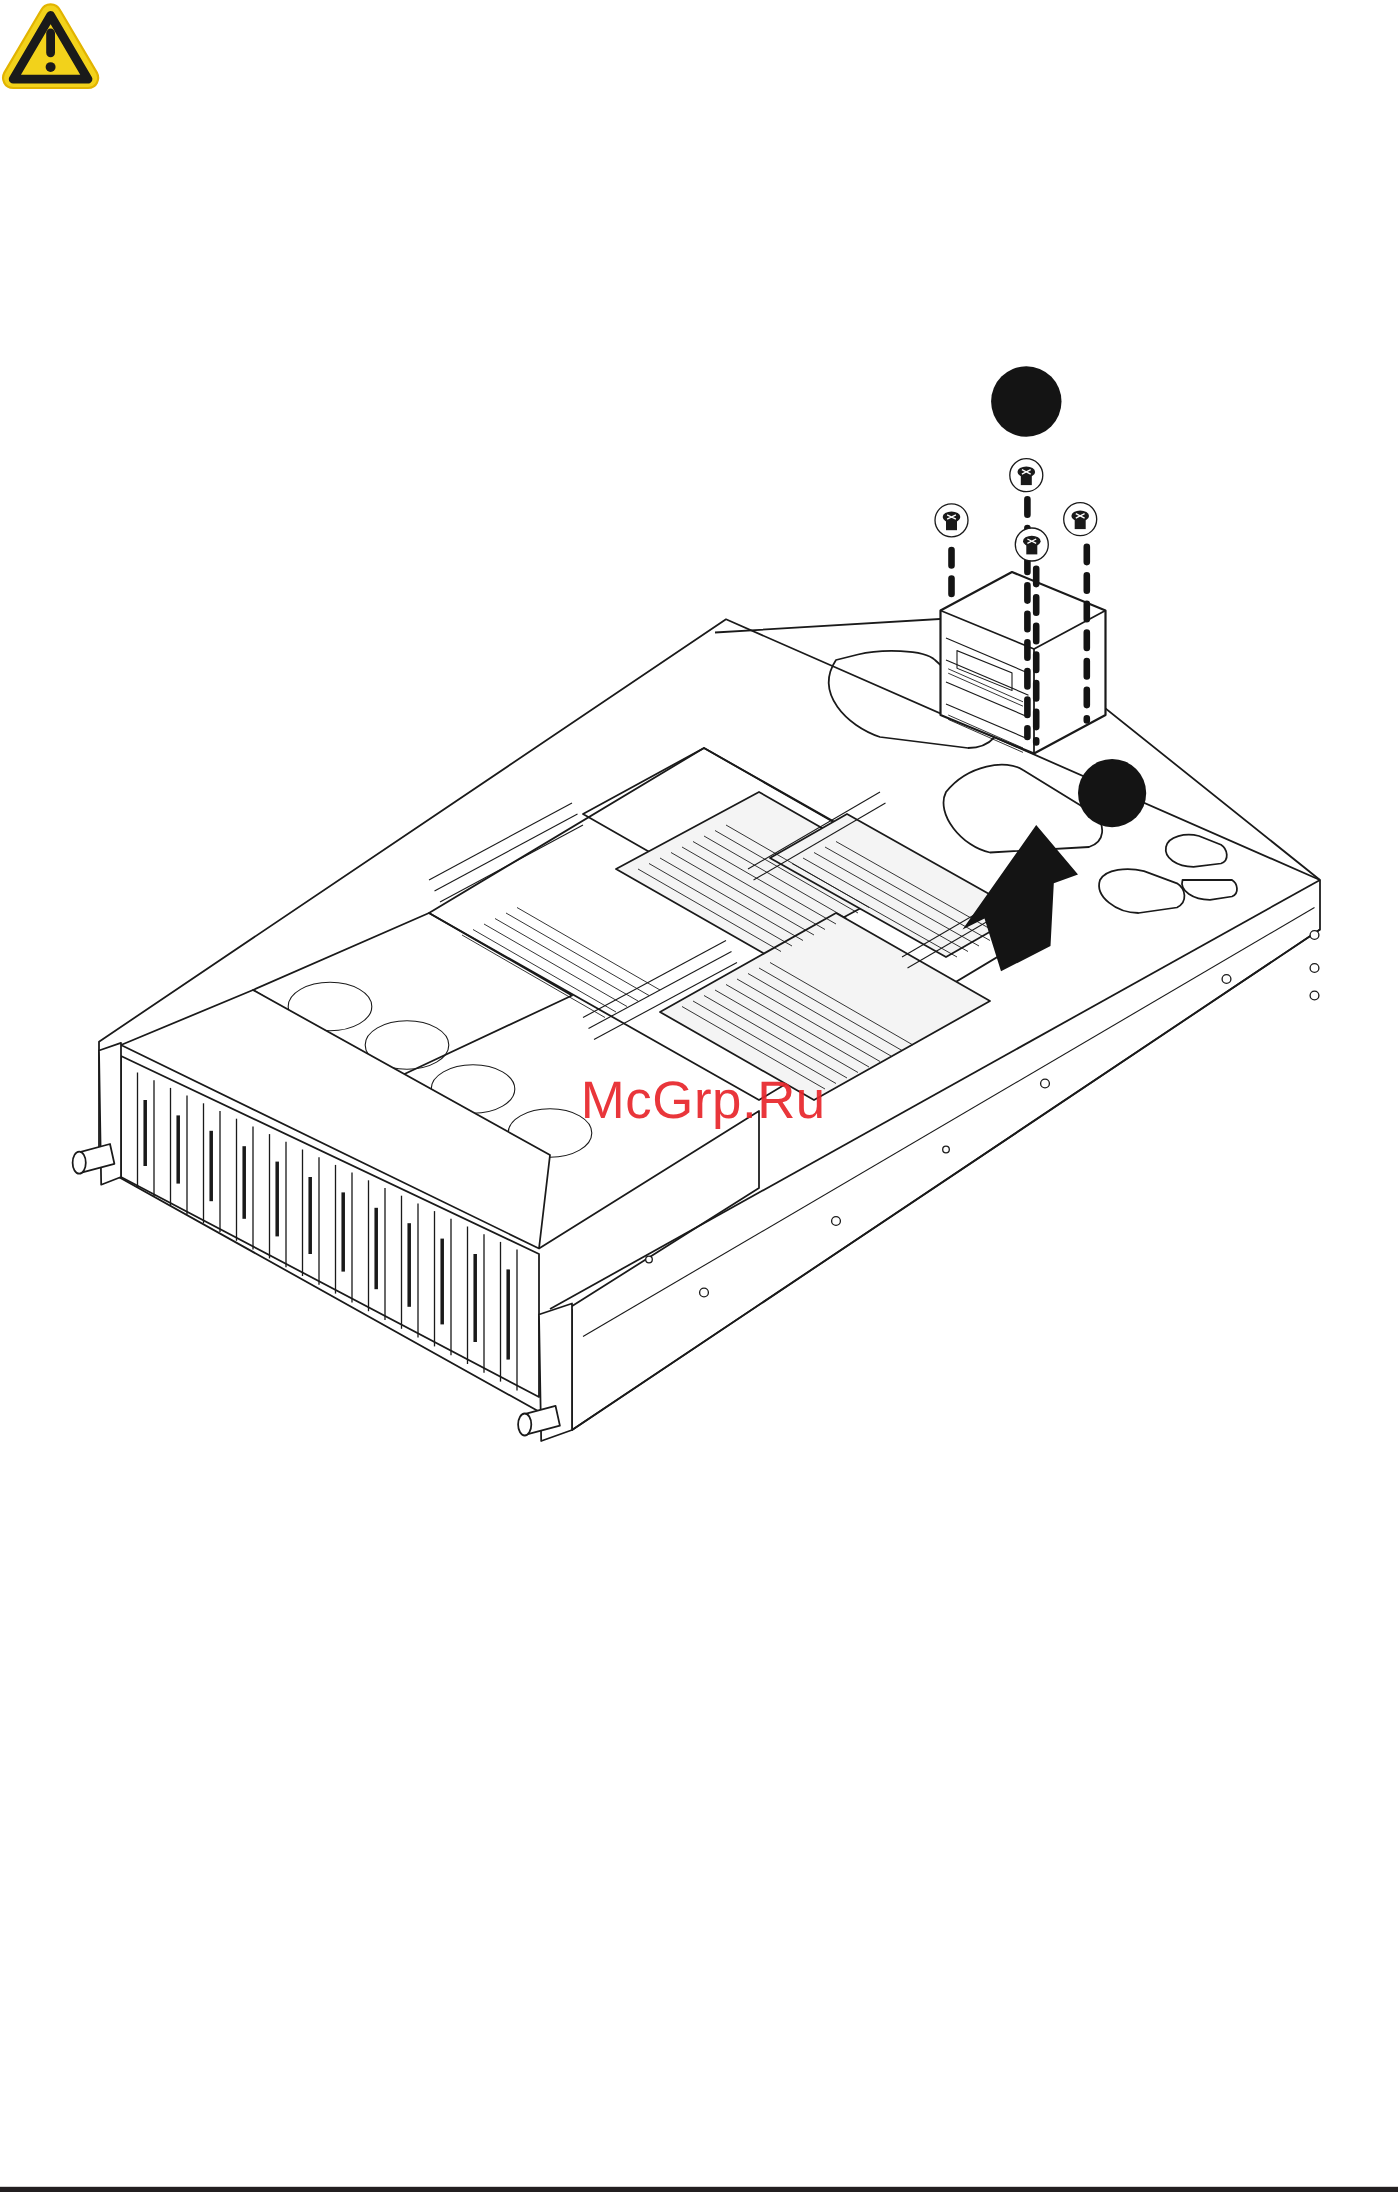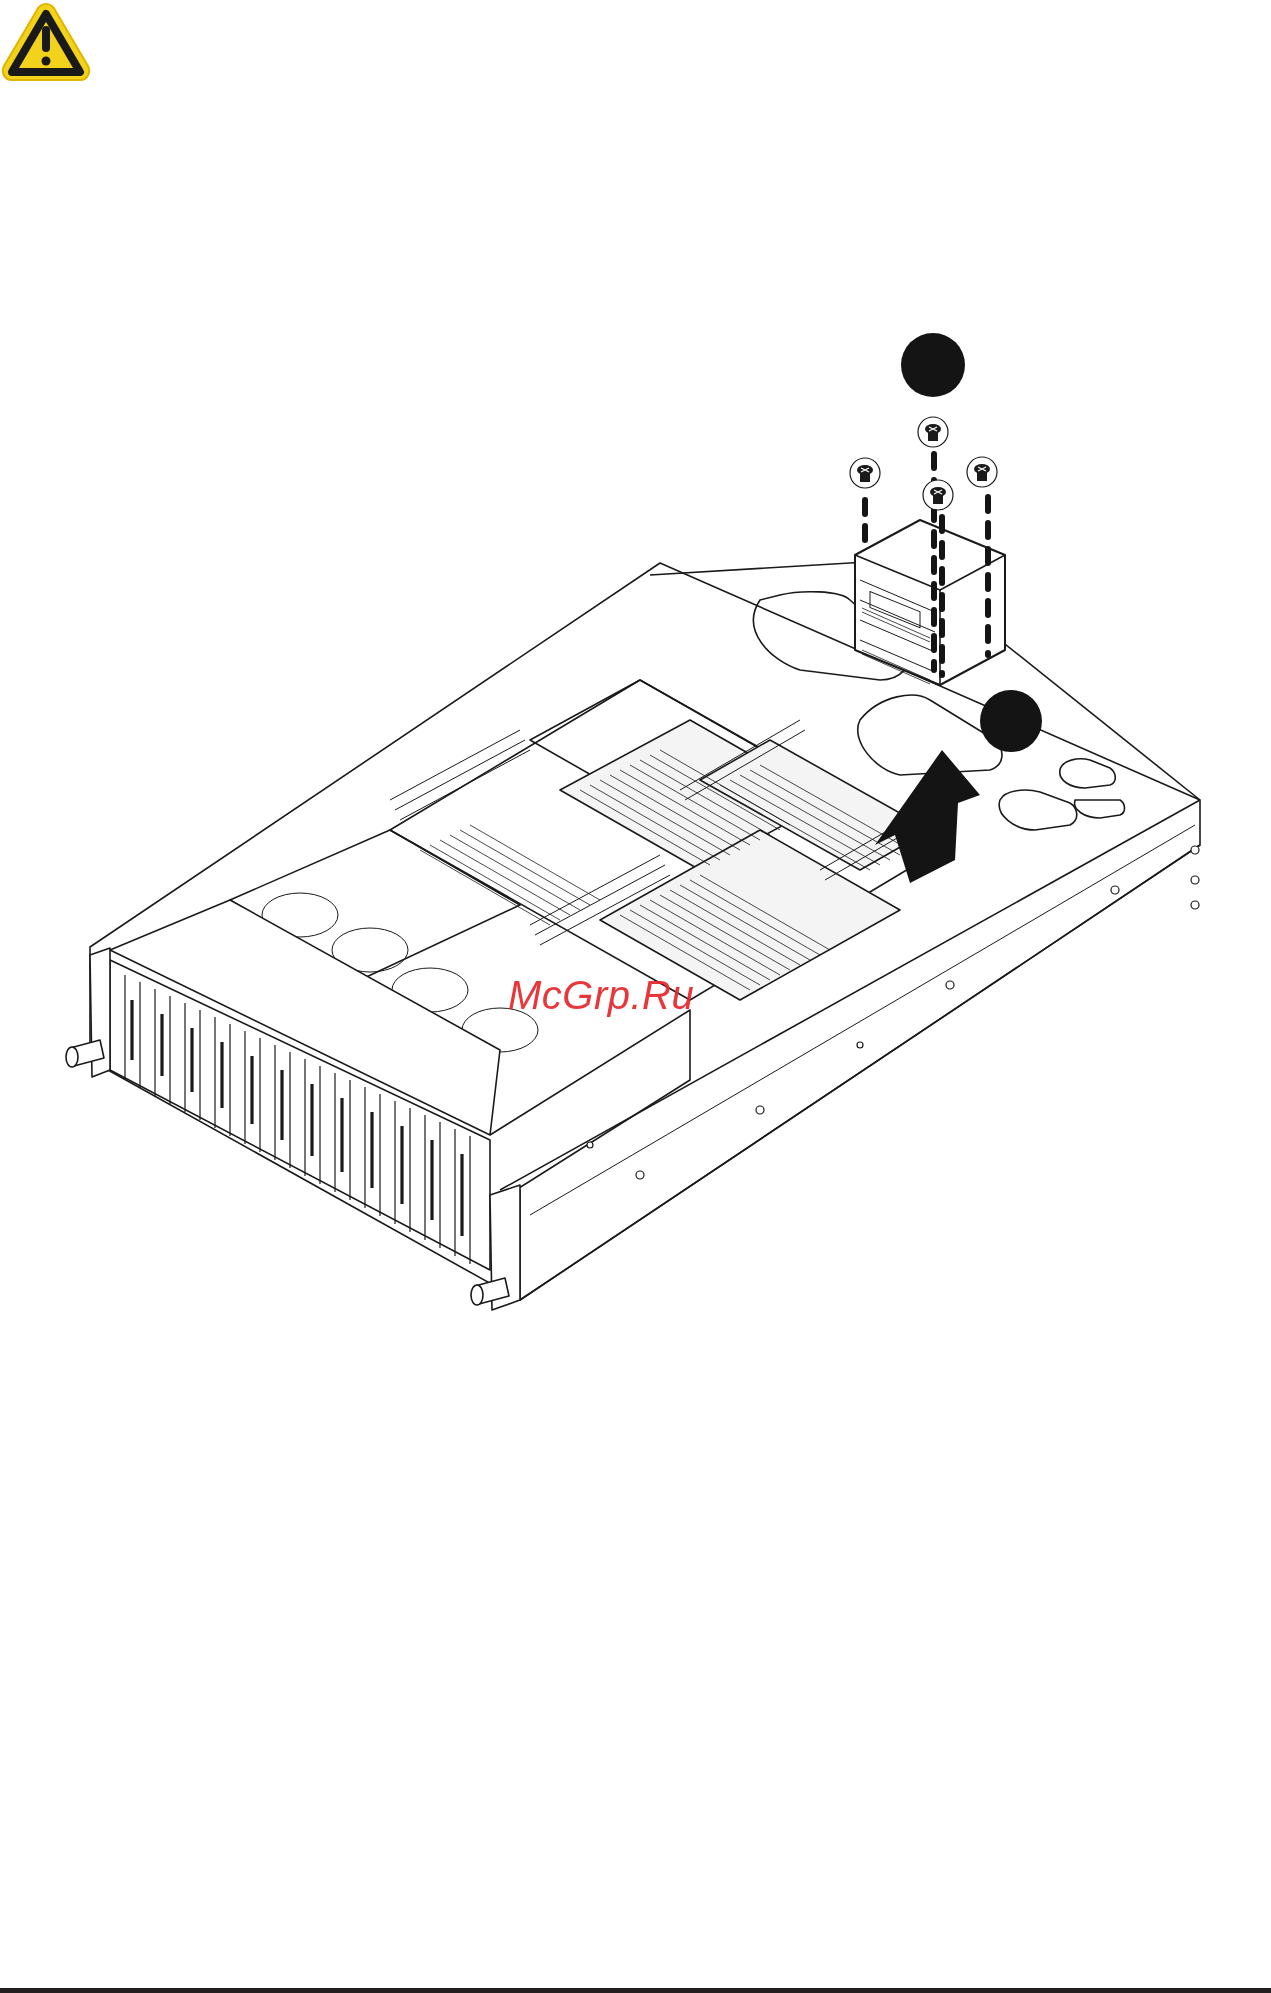--- a/index.html
+++ b/index.html
@@ -1,21 +1,21 @@
 <!DOCTYPE html>
 <html><head>
 <meta charset="utf-8">
 <style>
   html, body { margin: 0; padding: 0; background: #ffffff; }
   body { width: 1271px; height: 1993px; position: relative; overflow: hidden;
          font-family: "Liberation Sans", sans-serif; }
   .warning-icon { position: absolute; left: 0; top: 0; width: 92px; height: 84px; }
   .figure { position: absolute; left: 0; top: 0; width: 1271px; height: 1400px; }
-  .watermark { position: absolute; left: 508px; top: 973px; font-family: "Liberation Sans", sans-serif;
-               font-style: italic; font-size: 40px; color: #e8262b; letter-spacing: 0.5px; opacity: 0.92; }
+  .watermark { position: absolute; left: 528px; top: 973px; font-family: "Liberation Sans", sans-serif;
+               font-size: 48px; color: #e8262b; letter-spacing: 0.5px; opacity: 0.92; }
   .bottom-rule { position: absolute; left: 0; top: 1988px; width: 1271px; height: 5px; background: #231f20; }
   .callout { position: absolute; border-radius: 50%; background: #141414; }
   .callout-1 { left: 901px; top: 333px; width: 64px; height: 64px; }
   .callout-2 { left: 980px; top: 690px; width: 62px; height: 62px; }
 </style>
 </head>
 <body>
 
 <svg class="warning-icon" viewBox="0 0 92 84">
   <path d="M46 4 C50 4 53 6 55 10 L88 66 C91 72 88 80 80 80 L12 80 C4 80 1 72 4 66 L37 10 C39 6 42 4 46 4 Z" fill="#f2d21b" stroke="#e2b400" stroke-width="2"></path>

